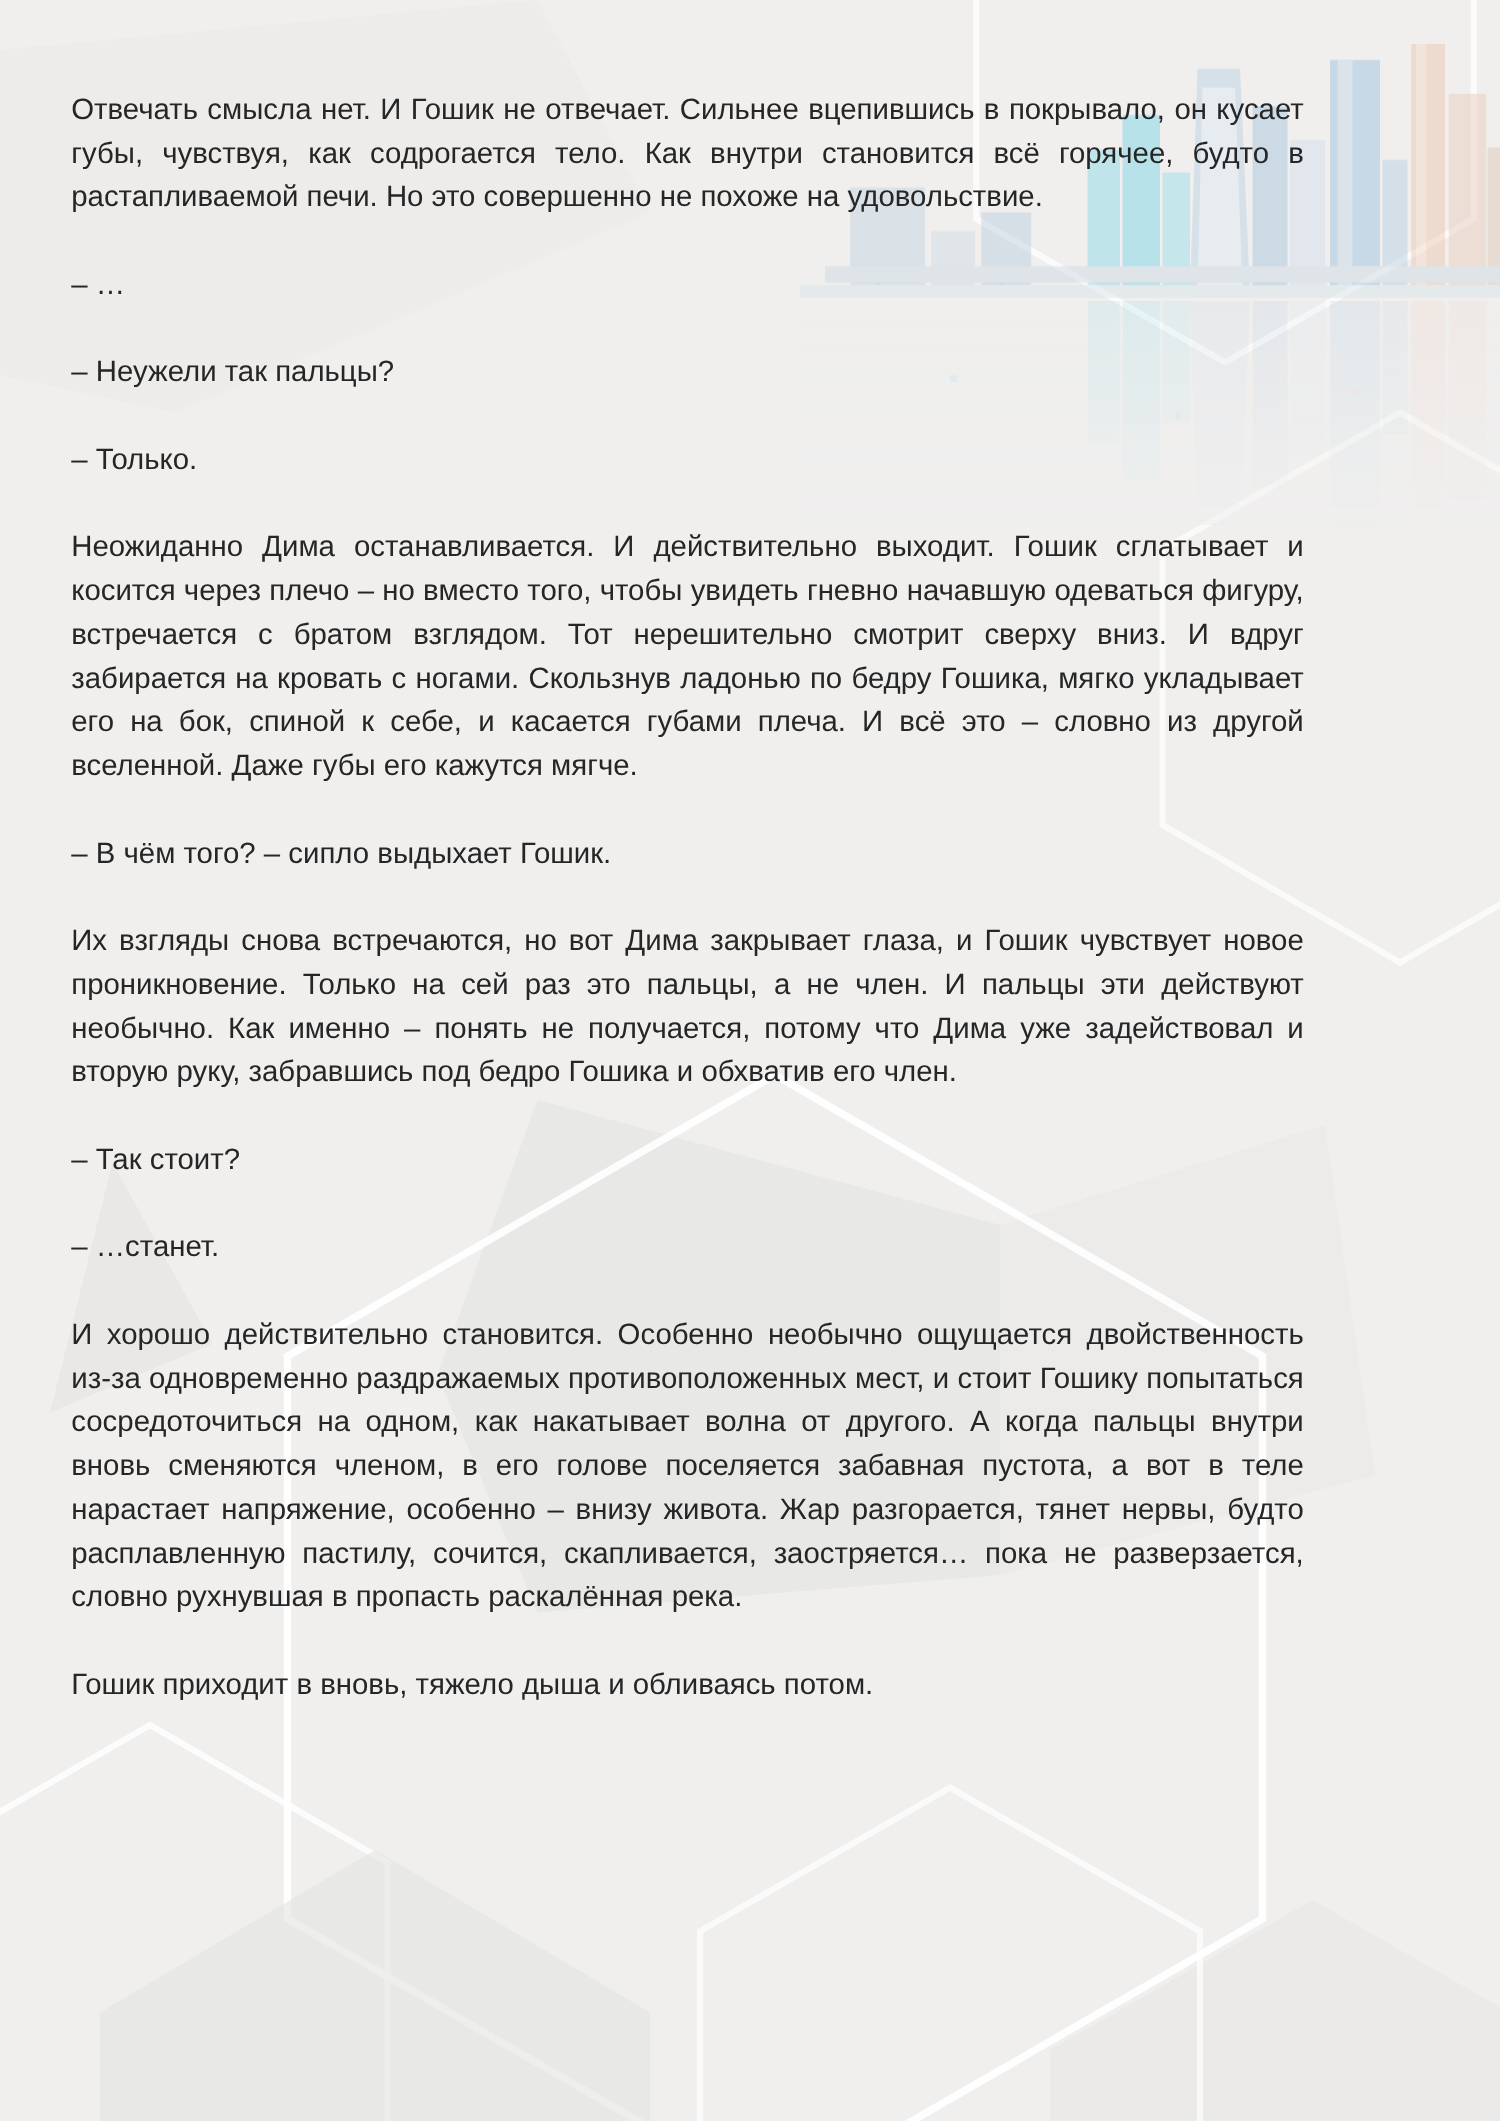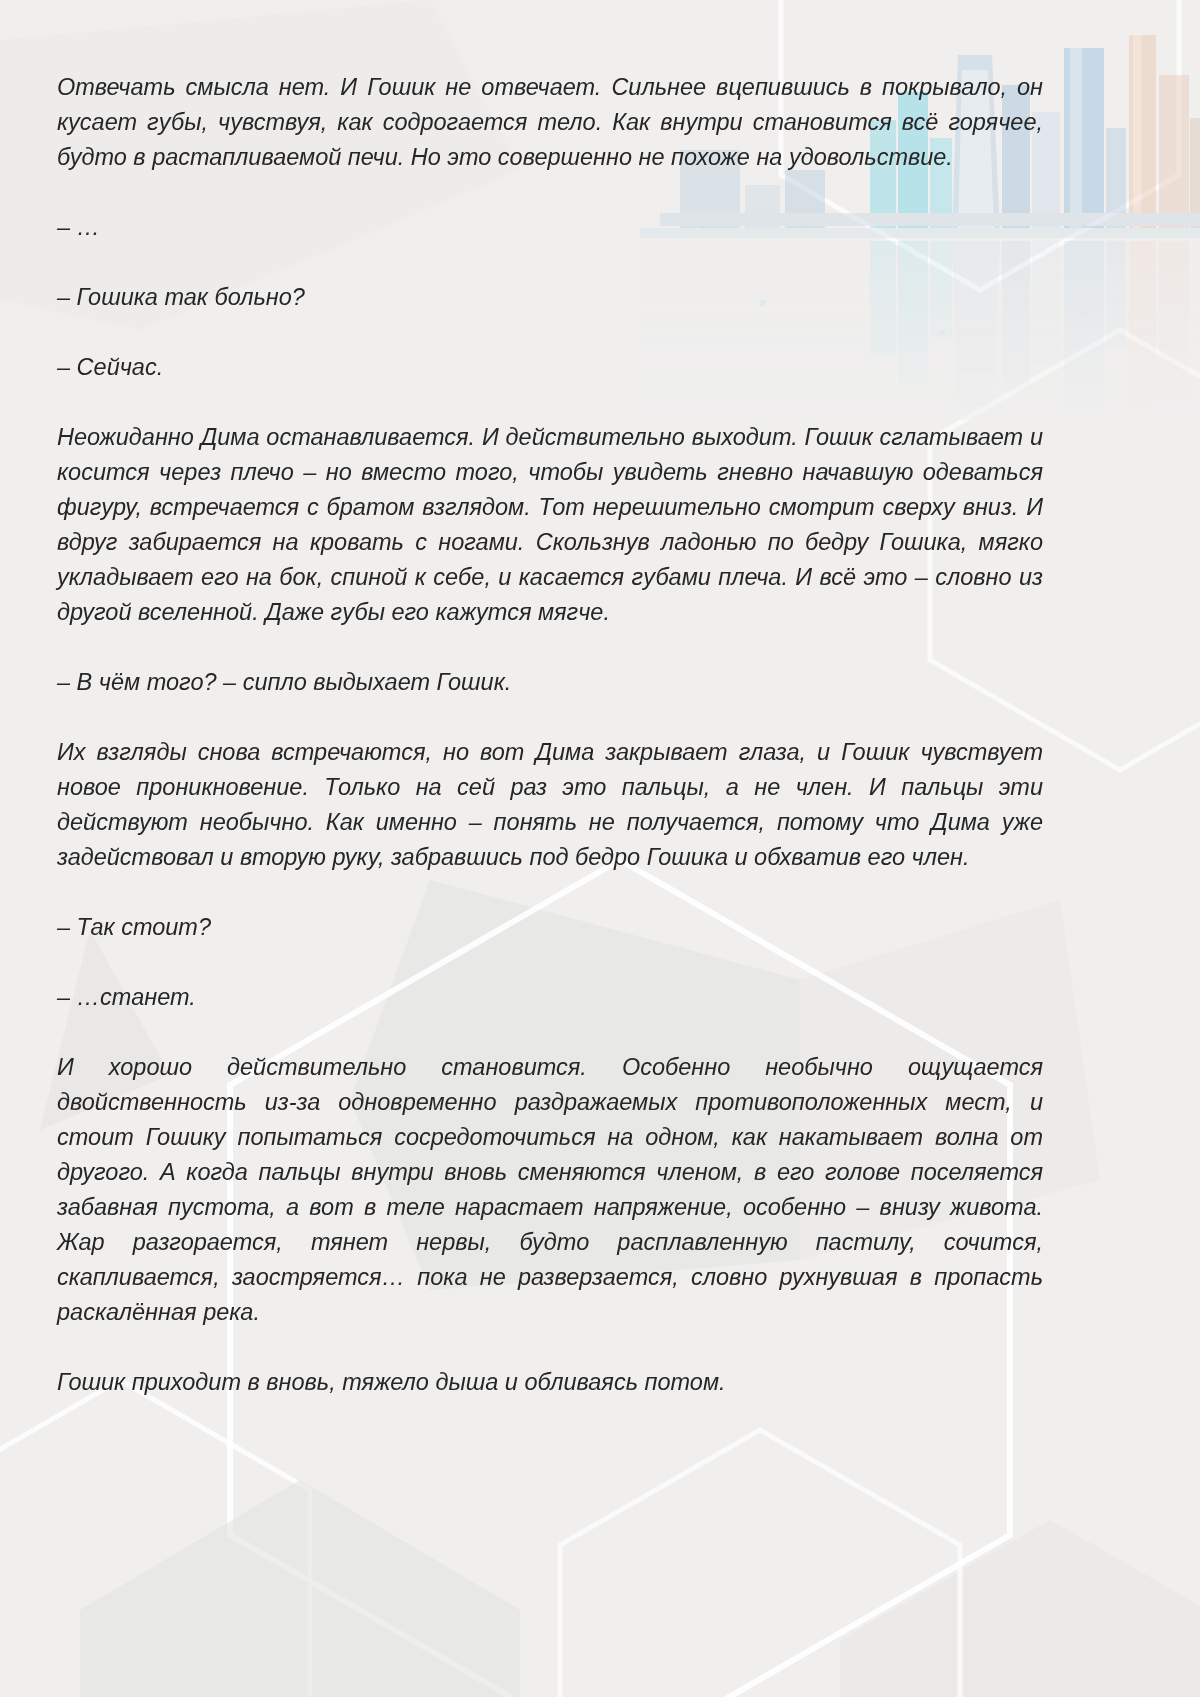--- a/index.html
+++ b/index.html
@@ -14,21 +14,21 @@
   .skyline{position:absolute;top:0;right:0;pointer-events:none;}
   .story{
     position:absolute;
     left:57px;top:70px;width:986px;
     color:var(--ink,#262626);
     font-size:23.5px;
     line-height:35px;
     text-align:justify;
     z-index:3;
   }
-  .story p{margin:0 0 35px 0;font-style:italic;}
+  .story p{margin:0 0 35px 0;}
   .story p:last-child{margin-bottom:0;}
 </style>
 </head>
 <body>
 
 <div class="page">
 
   <svg class="decor" width="1200" height="1697" viewBox="0 0 1200 1697" aria-hidden="true">
 
     <polygon points="0,40 430,0 520,170 140,330 0,300" fill="#ebeae9" opacity="0.6"></polygon>
@@ -98,22 +98,22 @@
       <rect x="120" y="300" width="6" height="6" fill="#8fd8e5" opacity="0.5"></rect>
       <rect x="300" y="330" width="5" height="5" fill="#a8c4dc" opacity="0.5"></rect>
       <rect x="440" y="310" width="6" height="6" fill="#edc6b2" opacity="0.5"></rect>
       <rect x="0" y="238" width="560" height="182" fill="url(#fadeout)"></rect>
     </g>
   </svg>
 
   <div class="story">
       <p class="para narration">Отвечать смысла нет. И Гошик не отвечает. Сильнее вцепившись в покрывало, он кусает губы, чувствуя, как содрогается тело. Как внутри становится всё горячее, будто в растапливаемой печи. Но это совершенно не похоже на удовольствие.</p>
       <p class="para dialogue">– …</p>
-      <p class="para dialogue">– Гошика так больно?</p>
-      <p class="para dialogue">– Сейчас.</p>
+      <p class="para dialogue">– Неужели так пальцы?</p>
+      <p class="para dialogue">– Только.</p>
       <p class="para narration">Неожиданно Дима останавливается. И действительно выходит. Гошик сглатывает и косится через плечо – но вместо того, чтобы увидеть гневно начавшую одеваться фигуру, встречается с братом взглядом. Тот нерешительно смотрит сверху вниз. И вдруг забирается на кровать с ногами. Скользнув ладонью по бедру Гошика, мягко укладывает его на бок, спиной к себе, и касается губами плеча. И всё это – словно из другой вселенной. Даже губы его кажутся мягче.</p>
       <p class="para dialogue">– В чём того? – сипло выдыхает Гошик.</p>
       <p class="para narration">Их взгляды снова встречаются, но вот Дима закрывает глаза, и Гошик чувствует новое проникновение. Только на сей раз это пальцы, а не член. И пальцы эти действуют необычно. Как именно – понять не получается, потому что Дима уже задействовал и вторую руку, забравшись под бедро Гошика и обхватив его член.</p>
       <p class="para dialogue">– Так стоит?</p>
       <p class="para dialogue">– …станет.</p>
       <p class="para narration">И хорошо действительно становится. Особенно необычно ощущается двойственность из-за одновременно раздражаемых противоположенных мест, и стоит Гошику попытаться сосредоточиться на одном, как накатывает волна от другого. А когда пальцы внутри вновь сменяются членом, в его голове поселяется забавная пустота, а вот в теле нарастает напряжение, особенно – внизу живота. Жар разгорается, тянет нервы, будто расплавленную пастилу, сочится, скапливается, заостряется… пока не разверзается, словно рухнувшая в пропасть раскалённая река.</p>
       <p class="para narration">Гошик приходит в вновь, тяжело дыша и обливаясь потом.</p>
     </div>
 
 </div>

